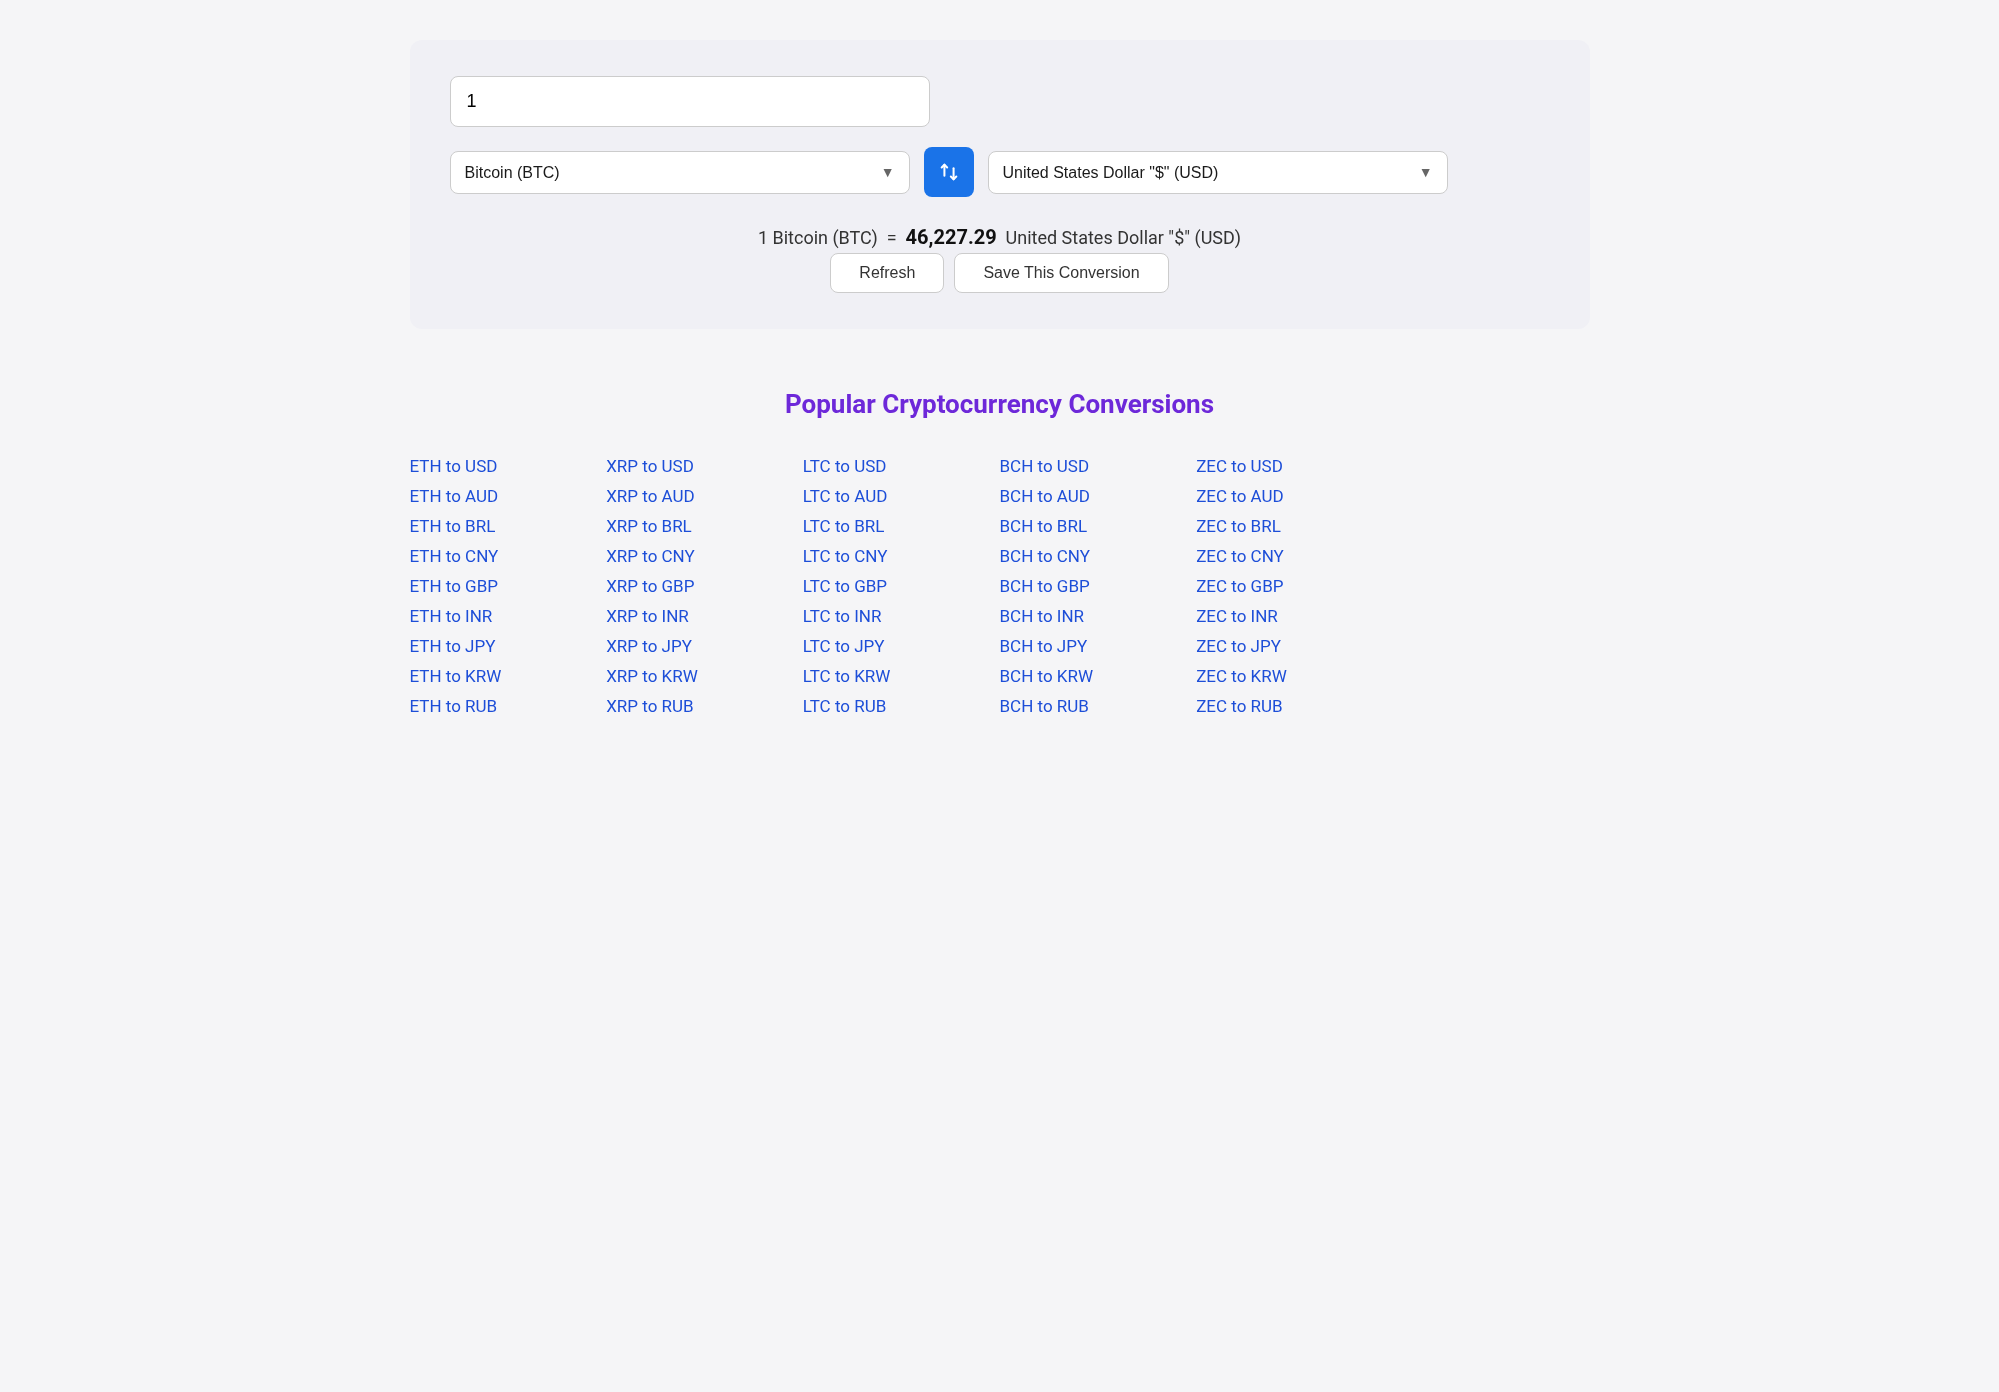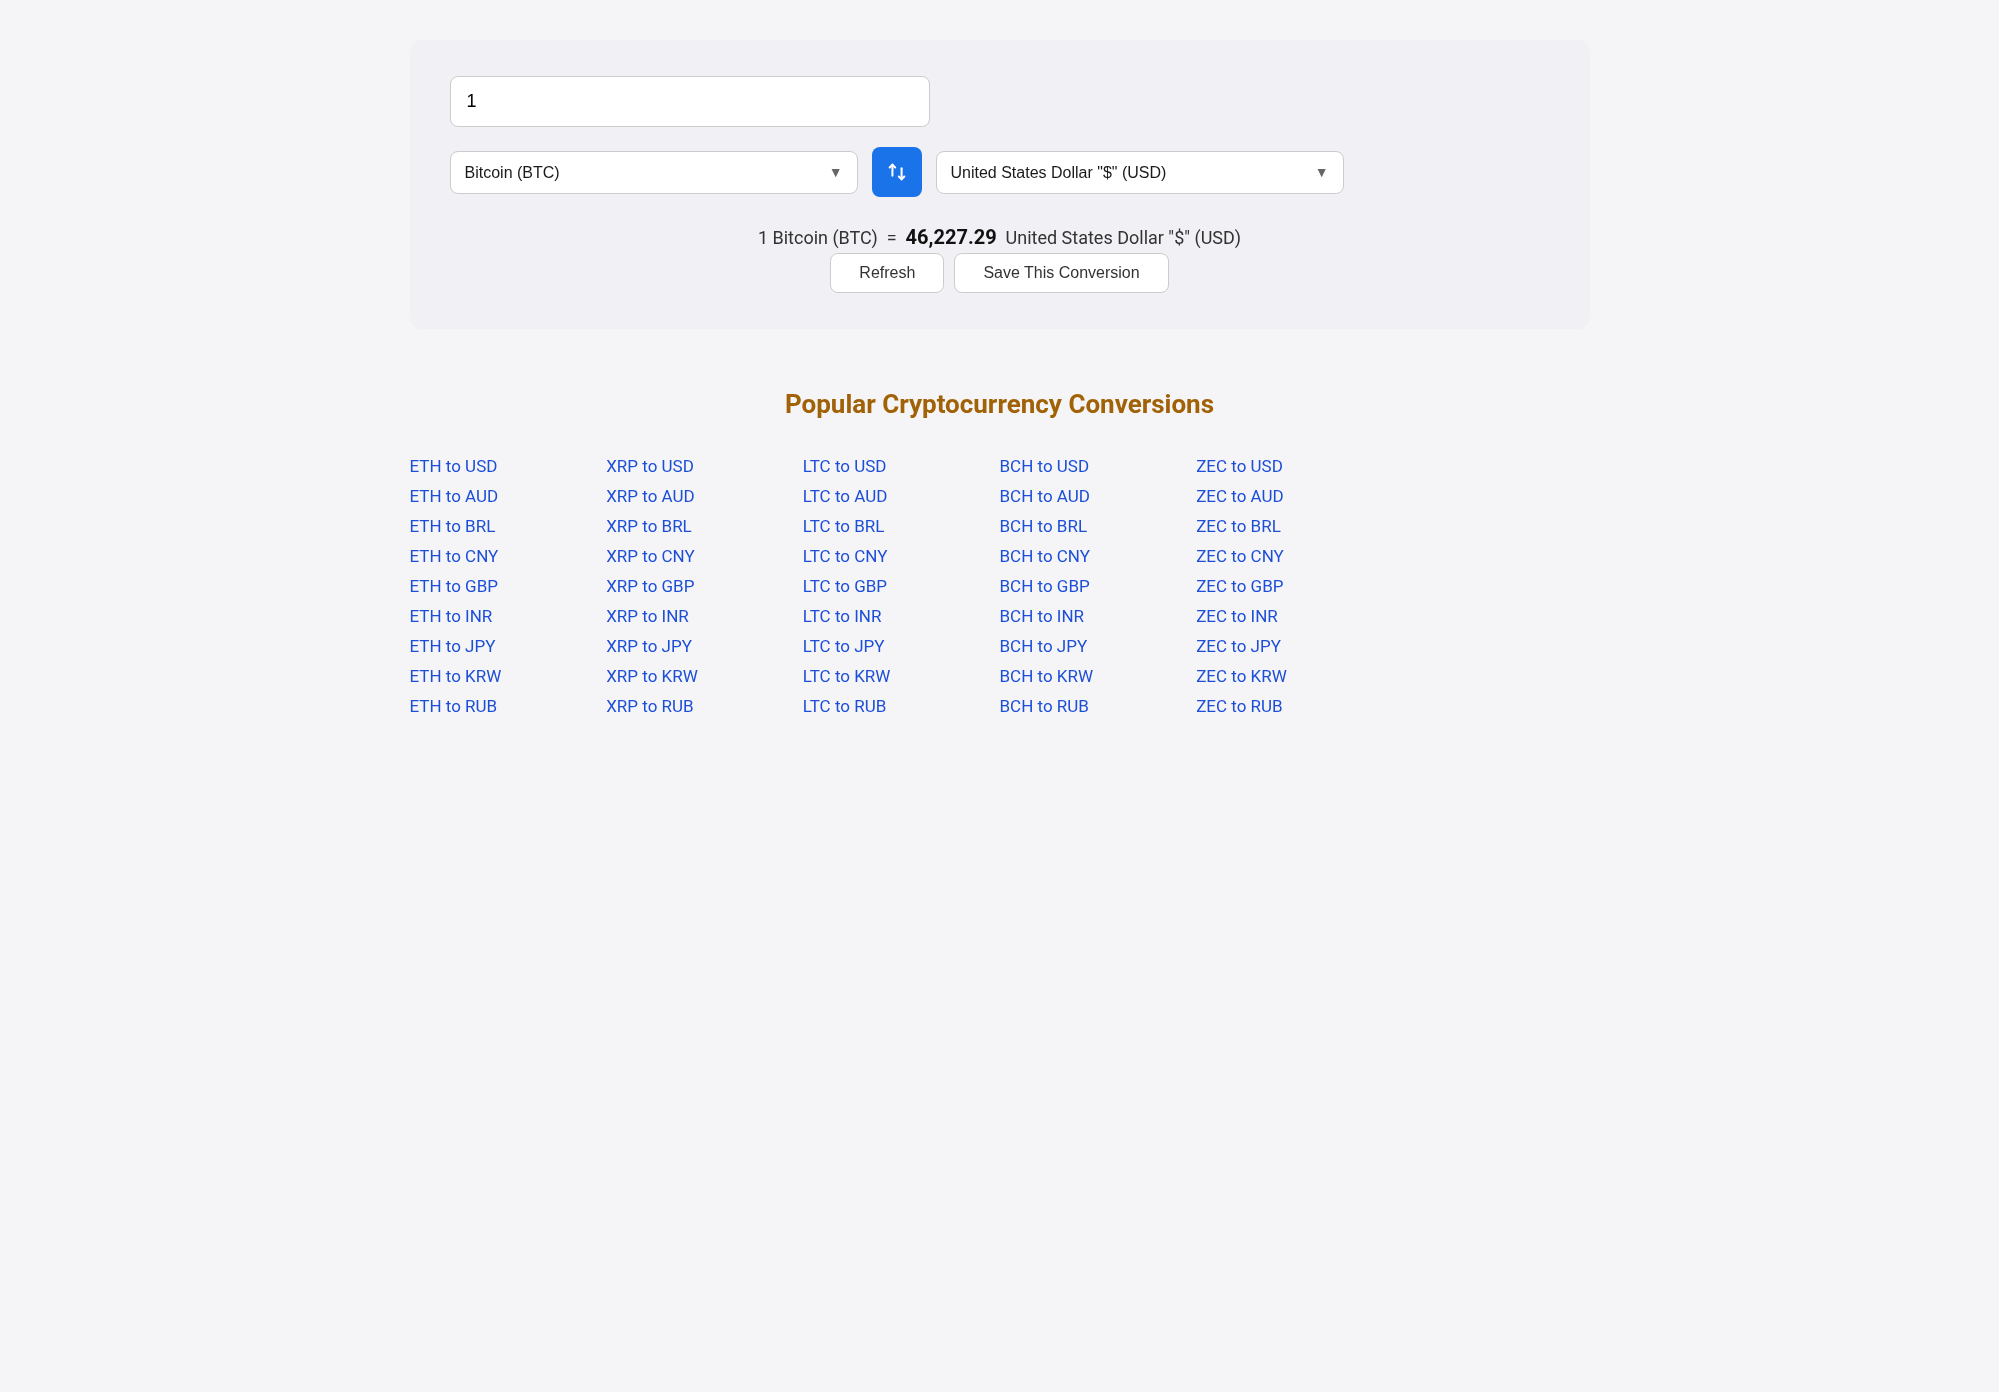--- a/index.html
+++ b/index.html
@@ -56,21 +56,21 @@
       margin-bottom: 28px;
     }
 
     .currency-select-wrapper {
       display: flex;
       align-items: center;
       border: 1.5px solid #ccc;
       border-radius: 8px;
       background: #fff;
       padding: 12px 14px;
-      width: 408px;
+      width: 460px;
       max-width: 45%;
       position: relative;
     }
 
     .currency-select-wrapper select {
       border: none;
       outline: none;
       background: transparent;
       font-size: 16px;
       width: 100%;
@@ -140,21 +140,21 @@
 
     .popular-section {
       margin-top: 20px;
     }
 
     .popular-title {
       text-align: center;
       font-size: 26px;
       font-weight: 700;
       margin-bottom: 32px;
-      color: #a16207;
+      color: #6d28d9;
     }
 
     .conversions-grid {
       display: grid;
       grid-template-columns: repeat(6, 1fr);
       gap: 8px 0;
     }
 
     .conversion-link {
       color: #1d4ed8;

